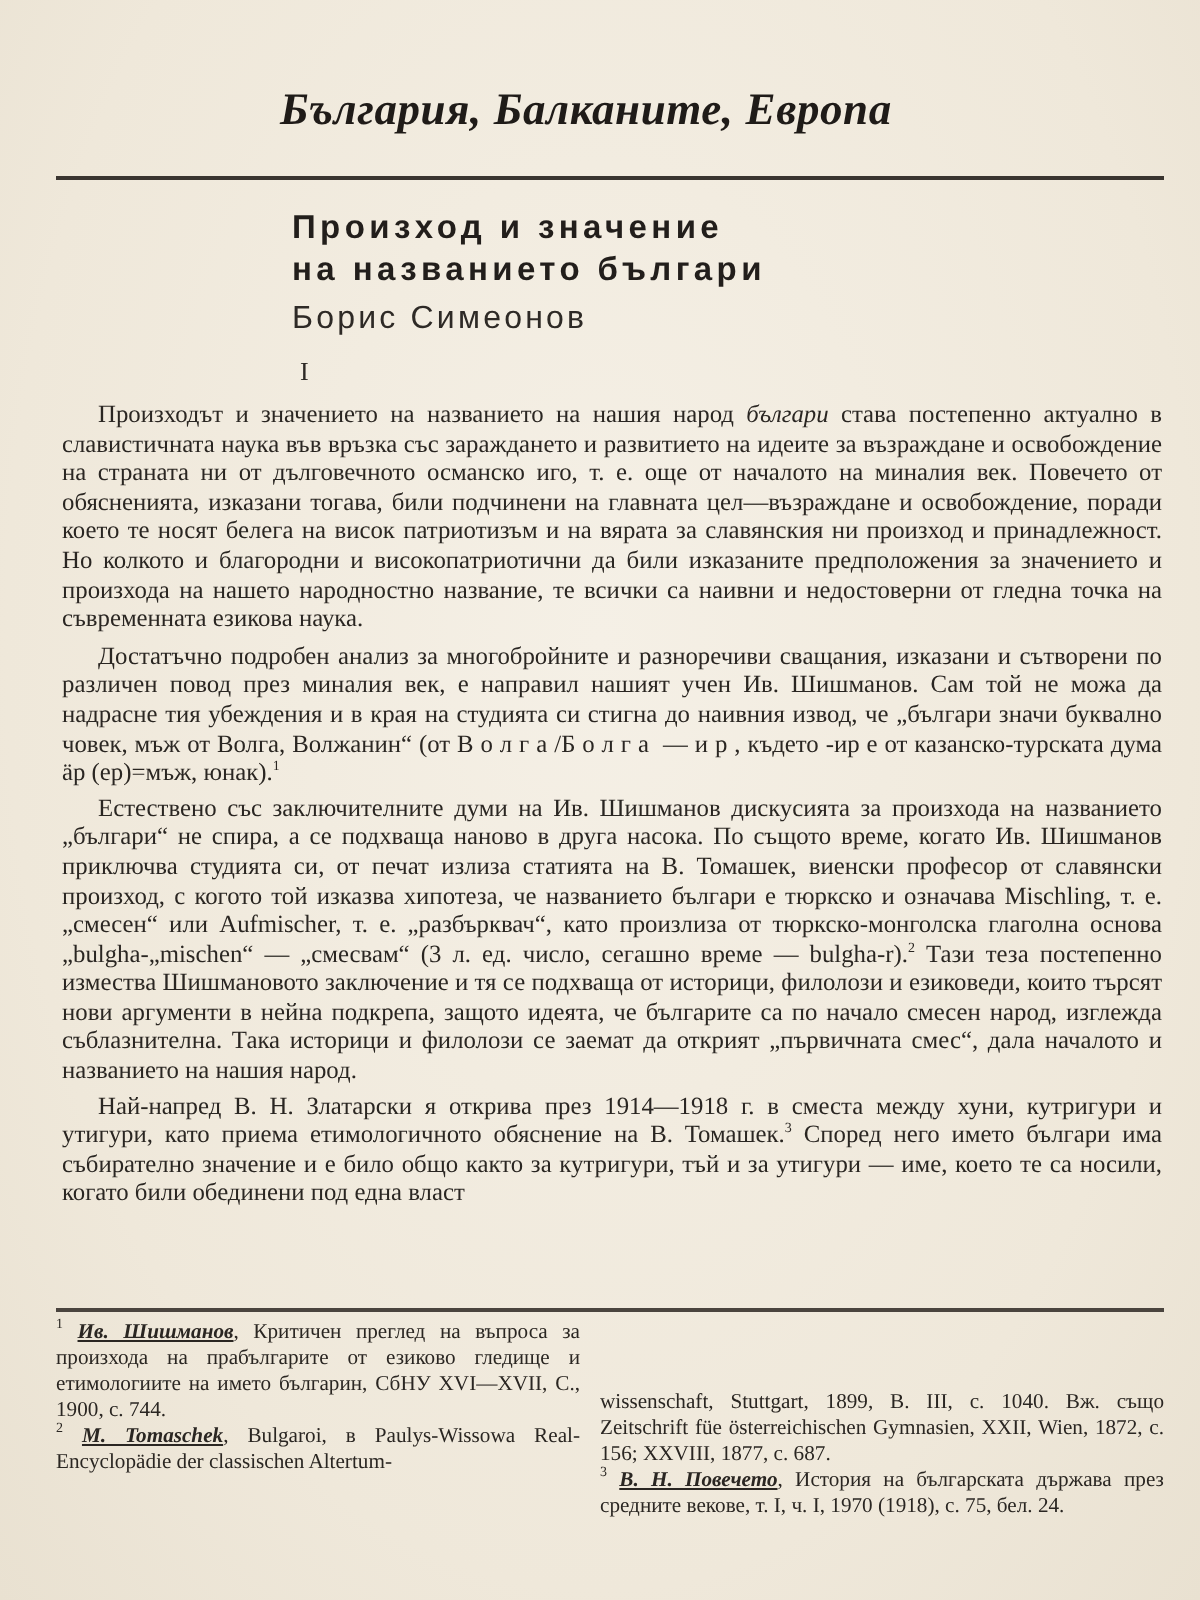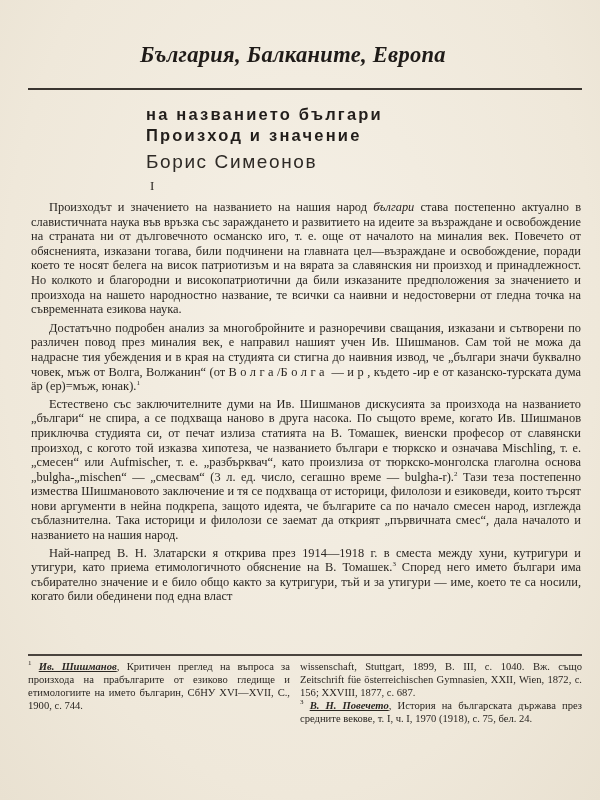--- a/index.html
+++ b/index.html
@@ -49,21 +49,21 @@
       font-size: 16.5px;
       line-height: 21px;
       letter-spacing: 2.2px;
       color: #221e1b;
     }
     .author {
       position: absolute;
       left: 146px;
       top: 151px;
       font-family: "Liberation Sans", sans-serif;
-      font-size: 19px;
+      font-size: 16px;
       letter-spacing: 1.6px;
       color: #2e2a26;
     }
     .section-num {
       position: absolute;
       left: 150px;
       top: 178px;
       font-family: "Liberation Serif", serif;
       font-size: 13px;
       color: #2e2a26;
@@ -103,21 +103,21 @@
     .footnotes {
       position: absolute;
       top: 660px;
       font-family: "Liberation Serif", serif;
       font-size: 10.6px;
       line-height: 13px;
       color: #2a2622;
       text-align: justify;
     }
     .fn-left { left: 28px; width: 262px; }
-    .fn-right { left: 300px; width: 282px; }
+    .fn-right { left: 300px; width: 282px; margin-top: 35px; }
     .footnotes .fn {
       margin: 0;
     }
     .footnotes .fn-name {
       font-style: italic;
       font-weight: bold;
       text-decoration: underline;
     }
     sup {
       font-size: 7px;
@@ -127,41 +127,42 @@
   </style>
 </head>
 <body>
 
 <div class="page">
 
   <div class="section-header">България, Балканите, Европа</div>
   <div class="header-rule"></div>
 
   <div class="title">
+    <div>Произход и значение</div>
     <div>на названието българи</div>
-    <div>Произход и значение</div>
   </div>
 
   <div class="author">Борис Симеонов</div>
   <div class="section-num">I</div>
 
   <div class="body-text">
     <p><span>Произходът и значението на названието на нашия народ </span><span class="ital">българи</span><span> става постепенно актуално в славистичната наука във връзка със зараждането и развитието на идеите за възраждане и освобождение на страната ни от дълговечното османско иго, т. е. още от началото на миналия век. Повечето от обясненията, изказани тогава, били подчинени на главната цел—възраждане и освобождение, поради което те носят белега на висок патриотизъм и на вярата за славянския ни произход и принадлежност. Но колкото и благородни и високопатриотични да били изказаните предположения за значението и произхода на нашето народностно название, те всички са наивни и недостоверни от гледна точка  на съвременната езикова наука.</span></p>
 
     <p class="gap"><span>Достатъчно подробен анализ за многобройните и  разноречиви свaщания, изказани и сътворени по различен повод през миналия век, е направил нашият учен Ив. Шишманов. Сам той не можа да надрасне тия убеждения и в края на студията си стигна до наивния извод, че „българи значи буквално човек, мъж от Волга, Волжанин“ (от </span><span class="spaced">Волга</span><span>/</span><span class="spaced">Болга</span><span> — </span><span class="spaced">ир</span><span>, където -ир е от казанско-турската дума äр (ер)=мъж, юнак).</span><sup>1</sup></p>
 
     <p><span>Естествено със заключителните думи на Ив. Шишманов дискусията за произхода на названието „българи“ не спира, а се подхваща наново в друга насока. По същото време, когато Ив. Шишманов приключва студията си, от печат излиза статията на В. Томашек, виенски професор от славянски произход, с когото той изказва хипотеза, че названието българи е тюркско и означава Mischling, т. е. „смесен“ или Aufmischer, т. е. „разбърквач“, като произлиза от тюркско-монголска глаголна основа „bulgha-„mischen“ — „смесвам“ (3 л. ед. число, сегашно време — bulgha-r).</span><sup>2</sup><span> Тази теза постепенно измества Шишмановото заключение и тя се подхваща от историци, филолози и езиковеди, които търсят нови аргументи в нейна подкрепа, защото идеята, че българите са по начало смесен народ, изглежда съблазнителна. Така историци и филолози се заемат да открият „първичната смес“, дала началото и названието на нашия народ.</span></p>
 
     <p><span>Най-напред В. Н. Златарски я открива през 1914—1918 г. в сместа между хуни, кутригури и утигури, като приема етимологичното обяснение на В. Томашек.</span><sup>3</sup><span> Според него името българи има събирателно значение и е било общо както за кутригури, тъй и за утигури — име, което те са носили, когато били обединени под една власт</span></p>
   </div>
 
   <div class="fn-rule"></div>
 
   <div class="footnotes fn-left">
     <p class="fn"><sup>1</sup> <span class="fn-name">Ив. Шишманов</span><span>, Критичен преглед на въпроса за произхода на прабългарите от езиково гледище и етимологиите на името българин, СбНУ XVI—XVII, С., 1900, с. 744.</span></p>
+    <p class="fn"><sup>2</sup> <span class="fn-name">M. Tomaschek</span><span>, Bulgaroi, в Paulys-Wissowa Real-Encyclopädie der classischen Altertum-</span></p>
   </div>
 
   <div class="footnotes fn-right">
     <p class="fn">wissenschaft, Stuttgart, 1899, B. III, c. 1040. Вж. също Zeitschrift füe österreichischen Gymnasien, XXII, Wien, 1872, c. 156; XXVIII, 1877, c. 687.</p>
     <p class="fn"><sup>3</sup> <span class="fn-name">В. Н. Повечето</span><span>, История на българската държава през средните векове, т. I, ч. I, 1970 (1918), с. 75, бел. 24.</span></p>
   </div>
 
 </div>
 
 </body></html>

